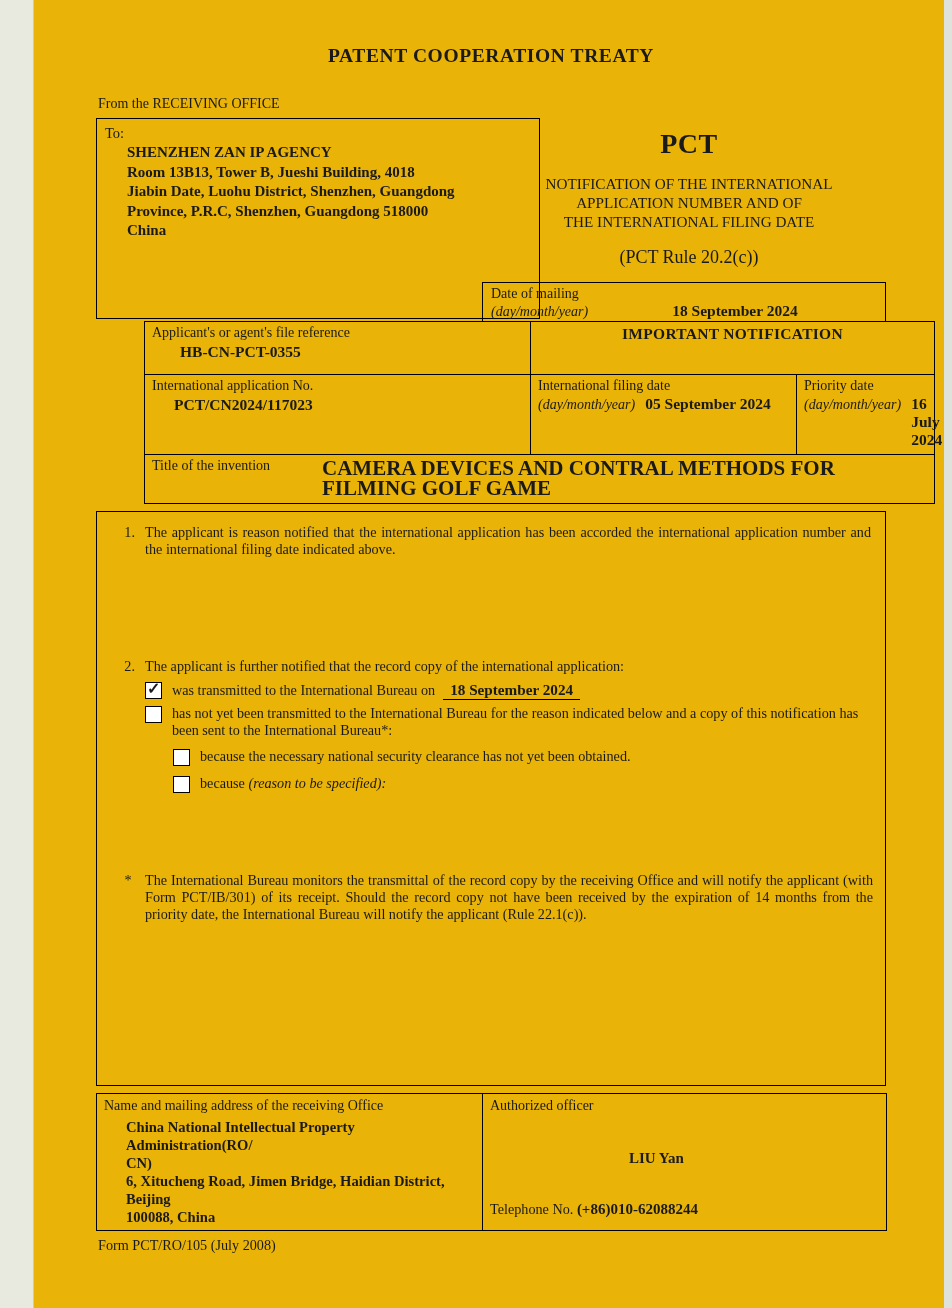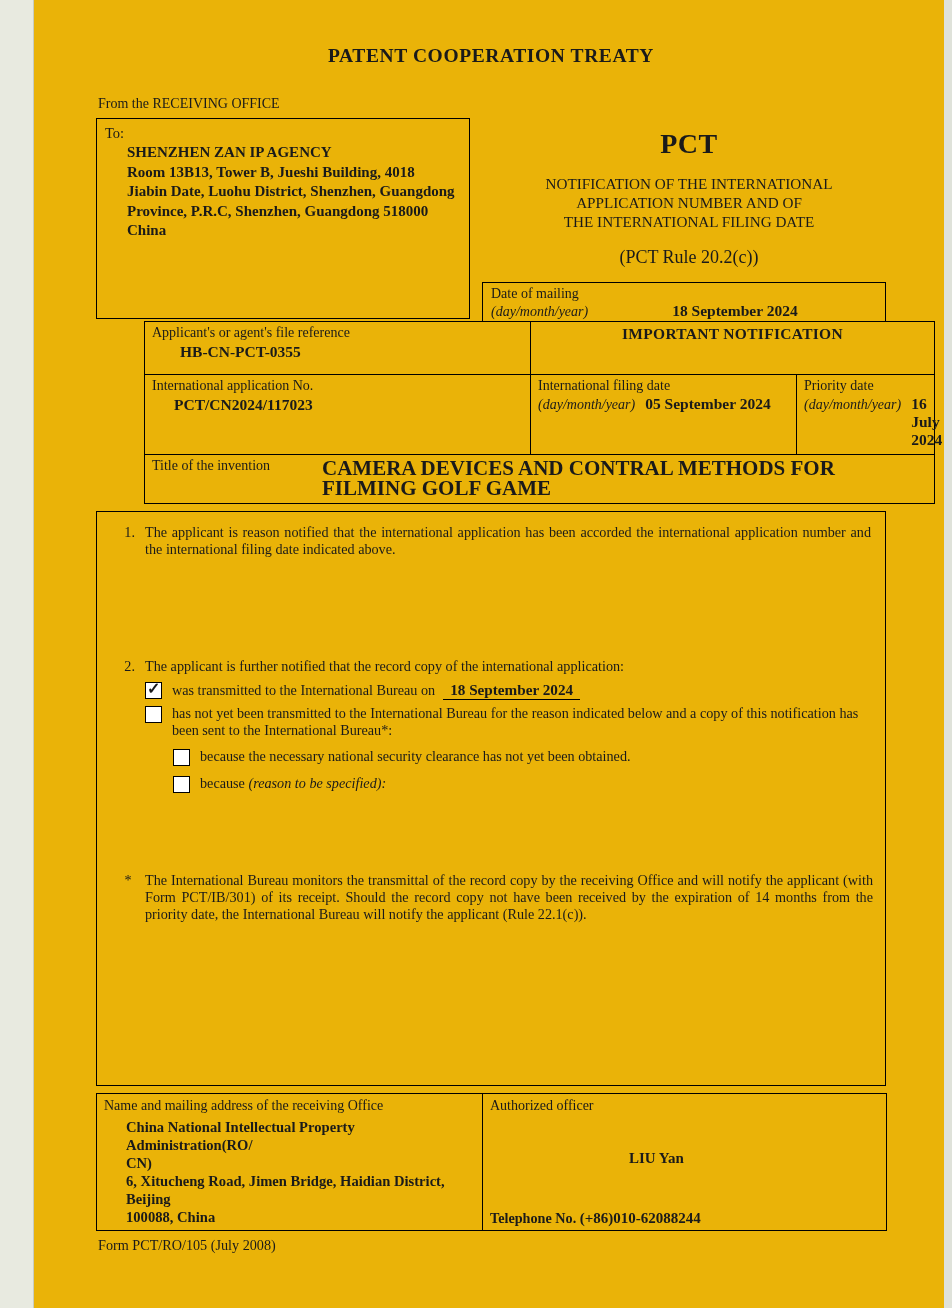--- a/index.html
+++ b/index.html
@@ -58,21 +58,21 @@
 
   
   .header-wrap {
     position: relative;
     margin-top: 6px;
     height: 203px;
   }
   .to-box {
     position: absolute;
     left: 0; top: 0;
-    width: 374px;
+    width: 444px;
     height: 201px;
     border: 1.4px solid #000;
     box-sizing: border-box;
     padding: 6px 8px;
   }
   .to-label { font-size: 14.5px; }
   .to-addr {
     font-weight: bold;
     font-size: 15px;
     line-height: 19.5px;
@@ -275,24 +275,23 @@
     position: absolute;
     left: 146px;
     top: 56px;
     font-weight: bold;
     font-size: 15px;
     z-index: 3;
   }
   .phone {
     position: absolute;
     left: 7px;
-    bottom: 3px;
+    bottom: 12px;
     font-size: 14.2px;
     z-index: 3;
-    font-weight: bold;
   }
   .phone b { font-size: 15px; }
   .form-id {
     font-size: 14.2px;
     margin-top: 6px;
     margin-left: 2px;
   }
 </style>
 </head>
 <body>

